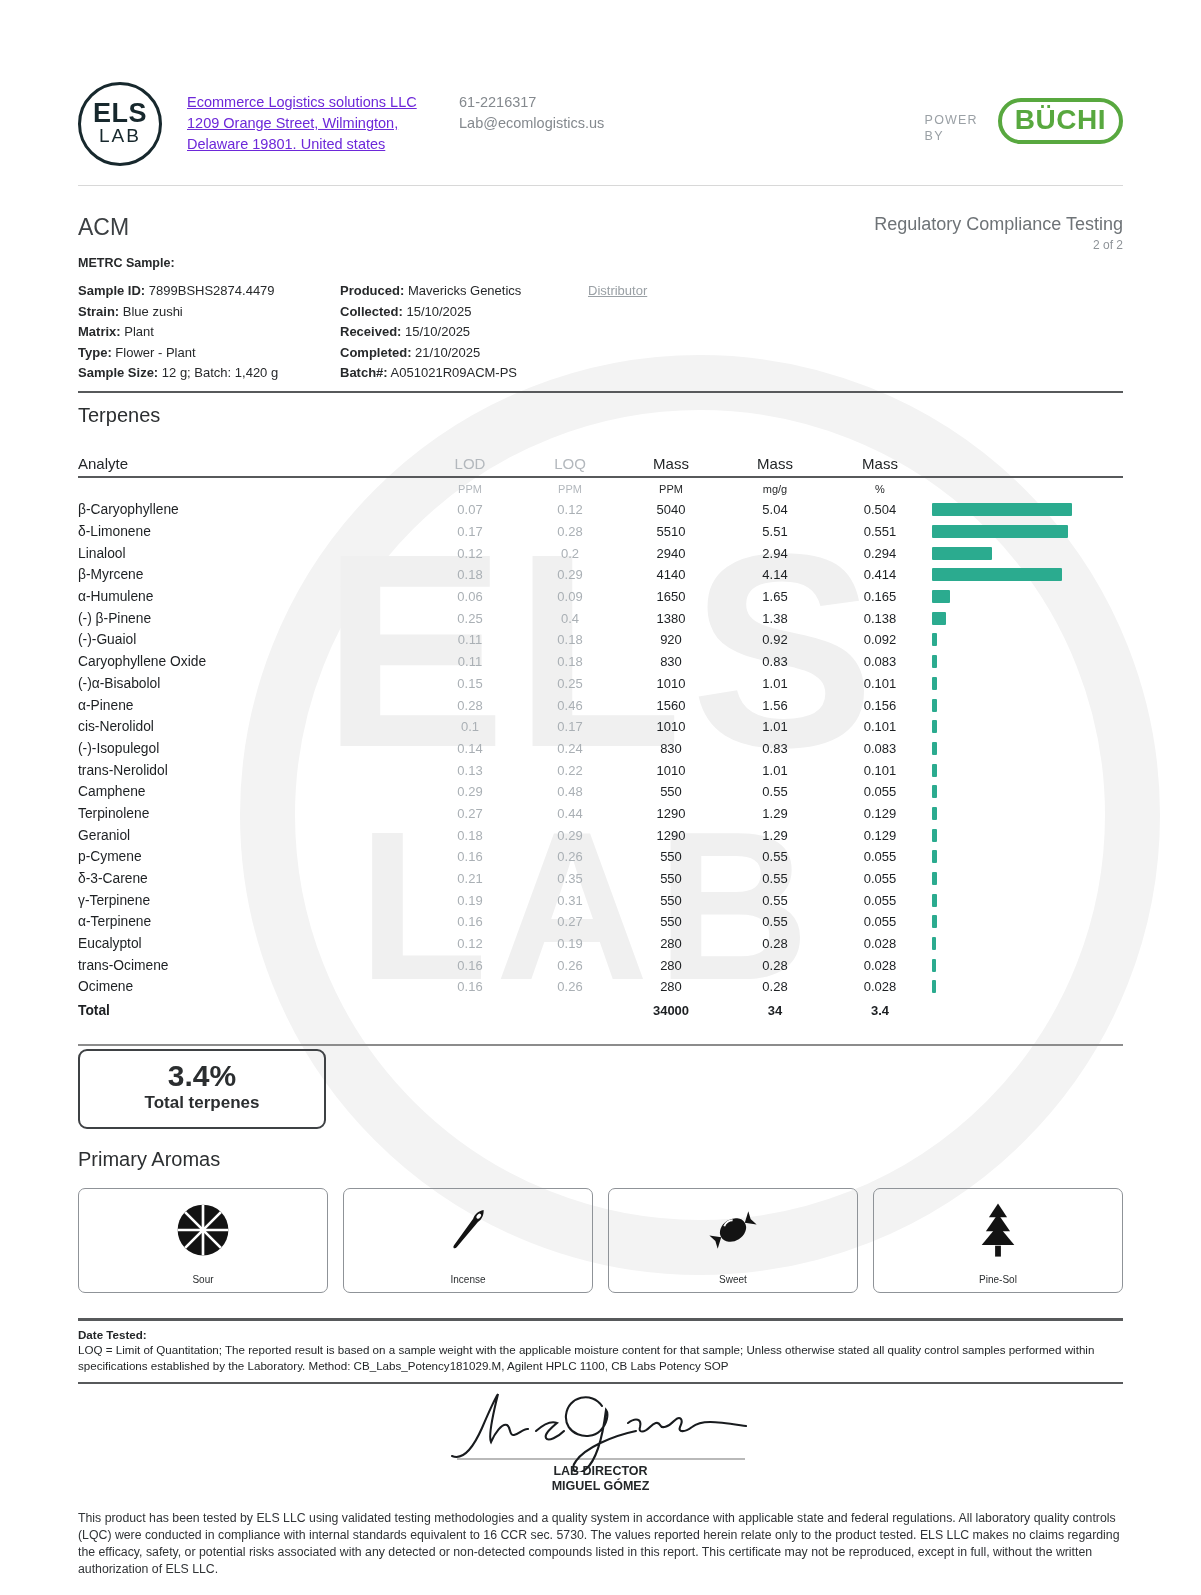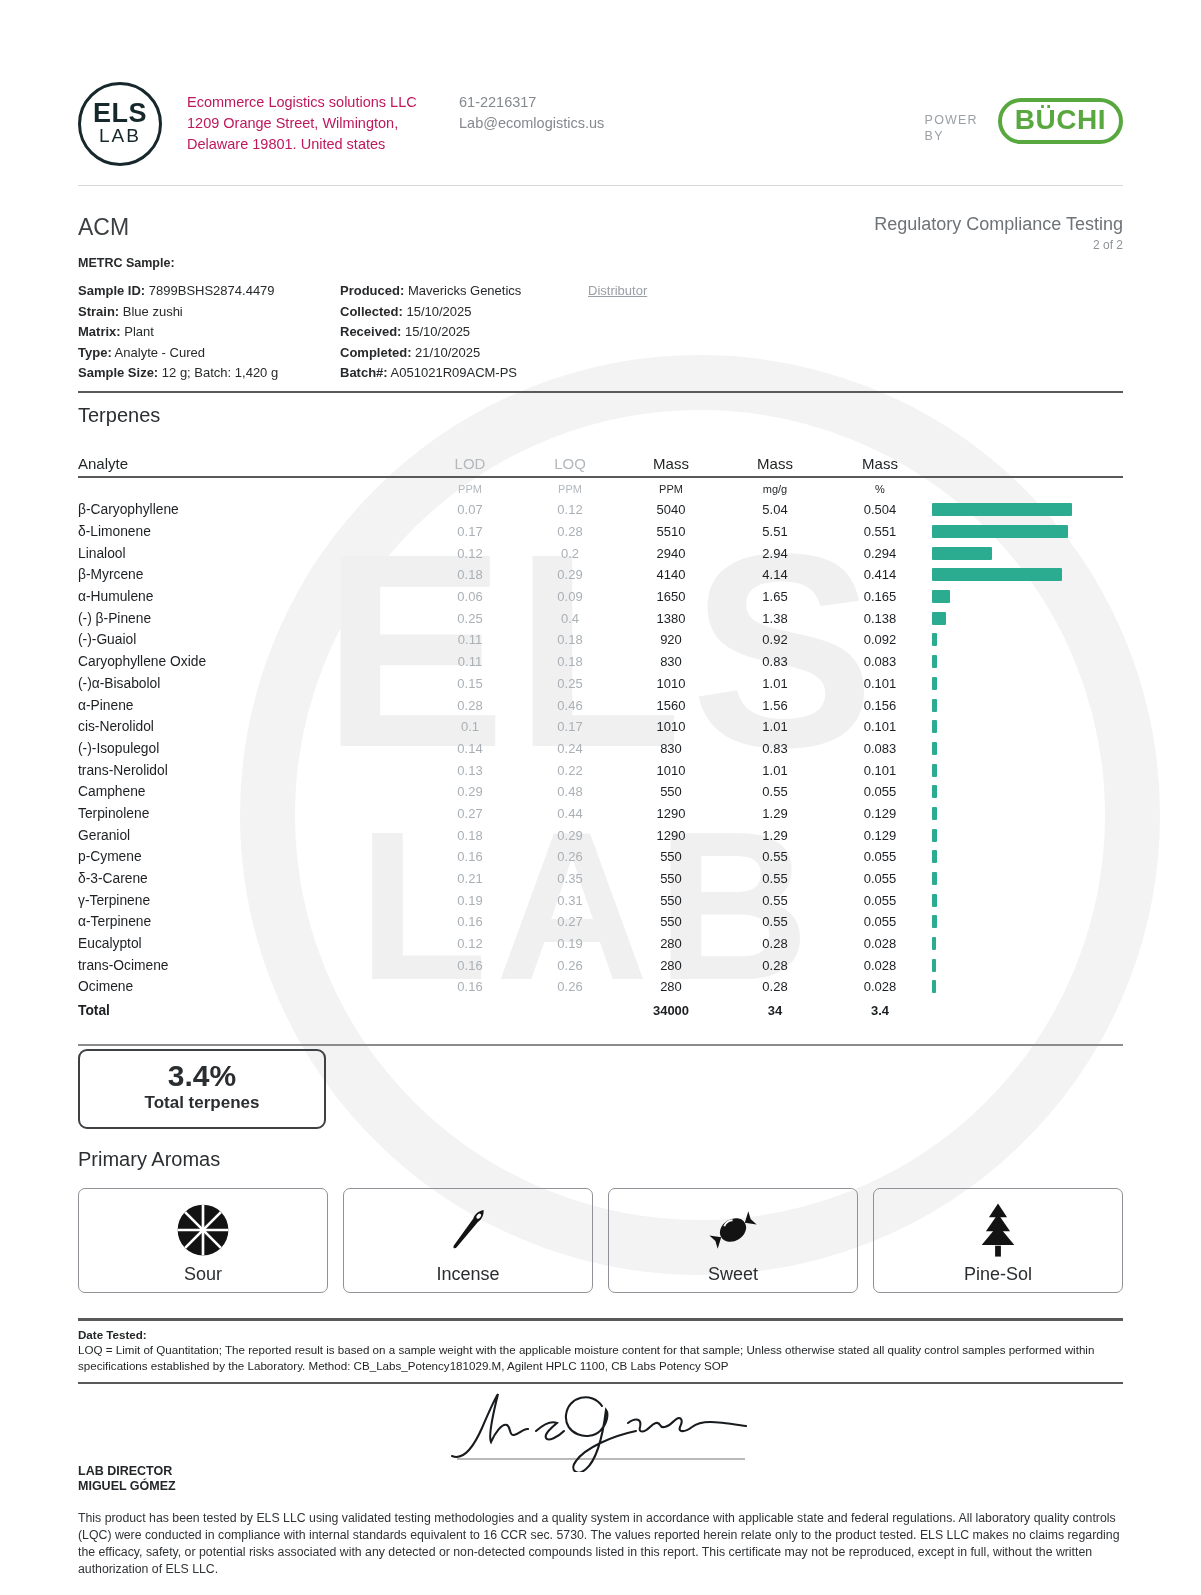--- a/index.html
+++ b/index.html
@@ -14,21 +14,21 @@
   .wm-els{left:322px;top:512px;font-size:276px;}
   .wm-lab{left:358px;top:800px;font-size:212px;}
   
   .page{position:absolute;inset:0;z-index:1;padding:0 78px;box-sizing:border-box;}
   
   .hdr{display:flex;align-items:flex-start;margin-top:82px;height:93px;}
   .logo-circle{width:84px;height:84px;border:3px solid #17282d;border-radius:50%;
     box-sizing:border-box;text-align:center;color:#17282d;flex:0 0 auto;}
   .logo-els{font-size:27px;font-weight:800;letter-spacing:.5px;margin-top:15px;line-height:26px;}
   .logo-lab{font-size:19px;font-weight:400;letter-spacing:2px;line-height:20px;}
-  .hdr-company{margin-left:25px;font-size:14.5px;line-height:21px;color:#be185d;padding-top:10px;width:252px;}
+  .hdr-company{margin-left:25px;font-size:14.5px;line-height:21px;color:#6d28d9;padding-top:10px;width:252px;text-decoration:underline;}
   .hdr-contact{margin-left:20px;font-size:14.5px;line-height:21px;color:#84898e;padding-top:10px;}
   .hdr-right{margin-left:auto;display:flex;align-items:flex-end;gap:20px;padding-top:16px;}
   .powerby{font-size:12.5px;line-height:16px;color:#9aa0a5;letter-spacing:1.2px;padding-top:5px;}
   .buchi-pill{border:4px solid #58a83f;border-radius:25px;color:#58a83f;font-weight:800;
     font-size:28px;letter-spacing:.5px;padding:2px 13px 4px;line-height:32px;}
   .rule-light{border:0;border-top:1px solid #d8d8d8;margin:10px 0 0;}
   .rule-dark{border:0;border-top:2px solid #57595b;margin:0;}
   .rule-mid{border:0;border-top:2px solid #8c8c8c;margin:0;}
   .rule-heavy{border:0;border-top:3px solid #57595b;margin:0;}
   
@@ -65,27 +65,27 @@
   
   .sumbox{width:248px;height:80px;border:2px solid #3e4144;border-radius:9px;box-sizing:border-box;
     text-align:center;margin-top:3px;}
   .sum-val{font-size:30px;font-weight:700;color:#2b2e30;margin-top:9px;line-height:32px;}
   .sum-lab{font-size:17px;font-weight:700;color:#2b2e30;margin-top:1px;}
   
   .aromas-title{font-size:20px;font-weight:500;color:#2c2f31;margin-top:19px;}
   .cards{display:grid;grid-template-columns:repeat(4,1fr);gap:15px;margin-top:17px;}
   .card{height:105px;border:1px solid #8f9398;border-radius:7px;position:relative;text-align:center;box-sizing:border-box;background:transparent;}
   .card .ic{margin-top:12px;height:60px;}
-  .card .lbl{position:absolute;bottom:7px;left:0;right:0;font-size:18px;color:#2b2e30;}
+  .card .lbl{position:absolute;bottom:7px;left:0;right:0;font-size:10px;color:#2b2e30;}
   
   .footnote{margin-top:6px;font-size:11.6px;line-height:15.6px;color:#232628;}
   .footnote b{font-weight:700;}
   .fn-gap{height:8px;}
   
-  .sigwrap{margin-top:0;}
+  .sigwrap{text-align:center;margin-top:0;}
   .sigwrap svg{display:block;margin:2px auto -14px;}
   .sig-line{width:288px;border:0;border-top:2px solid #b9b9b9;margin:0 auto 4px;}
   .sig-role,.sig-name{font-size:12.5px;font-weight:700;color:#232628;line-height:15.5px;}
   
   .disclaimer{margin-top:15px;font-size:12.3px;line-height:17.2px;color:#303336;}
 </style>
 </head>
 <body>
 
 <div class="wm-ring"></div>
@@ -125,21 +125,21 @@
       <div class="page-no">2 of 2</div>
     </div>
   </div>
   <div class="metrc">METRC Sample:</div>
 
   <div class="info">
     <div>
       <div class="info-line"><b>Sample ID:</b><span> 7899BSHS2874.4479</span></div>
       <div class="info-line"><b>Strain:</b><span> Blue zushi</span></div>
       <div class="info-line"><b>Matrix:</b><span> Plant</span></div>
-      <div class="info-line"><b>Type:</b><span> Analyte - Cured</span></div>
+      <div class="info-line"><b>Type:</b><span> Flower - Plant</span></div>
       <div class="info-line"><b>Sample Size:</b><span> 12 g; Batch: 1,420 g</span></div>
     </div>
     <div>
       <div class="info-line"><b>Produced:</b><span> Mavericks Genetics</span></div>
       <div class="info-line"><b>Collected:</b><span> 15/10/2025</span></div>
       <div class="info-line"><b>Received:</b><span> 15/10/2025</span></div>
       <div class="info-line"><b>Completed:</b><span> 21/10/2025</span></div>
       <div class="info-line"><b>Batch#:</b><span> A051021R09ACM-PS</span></div>
     </div>
     <div class="distributor">Distributor</div>

